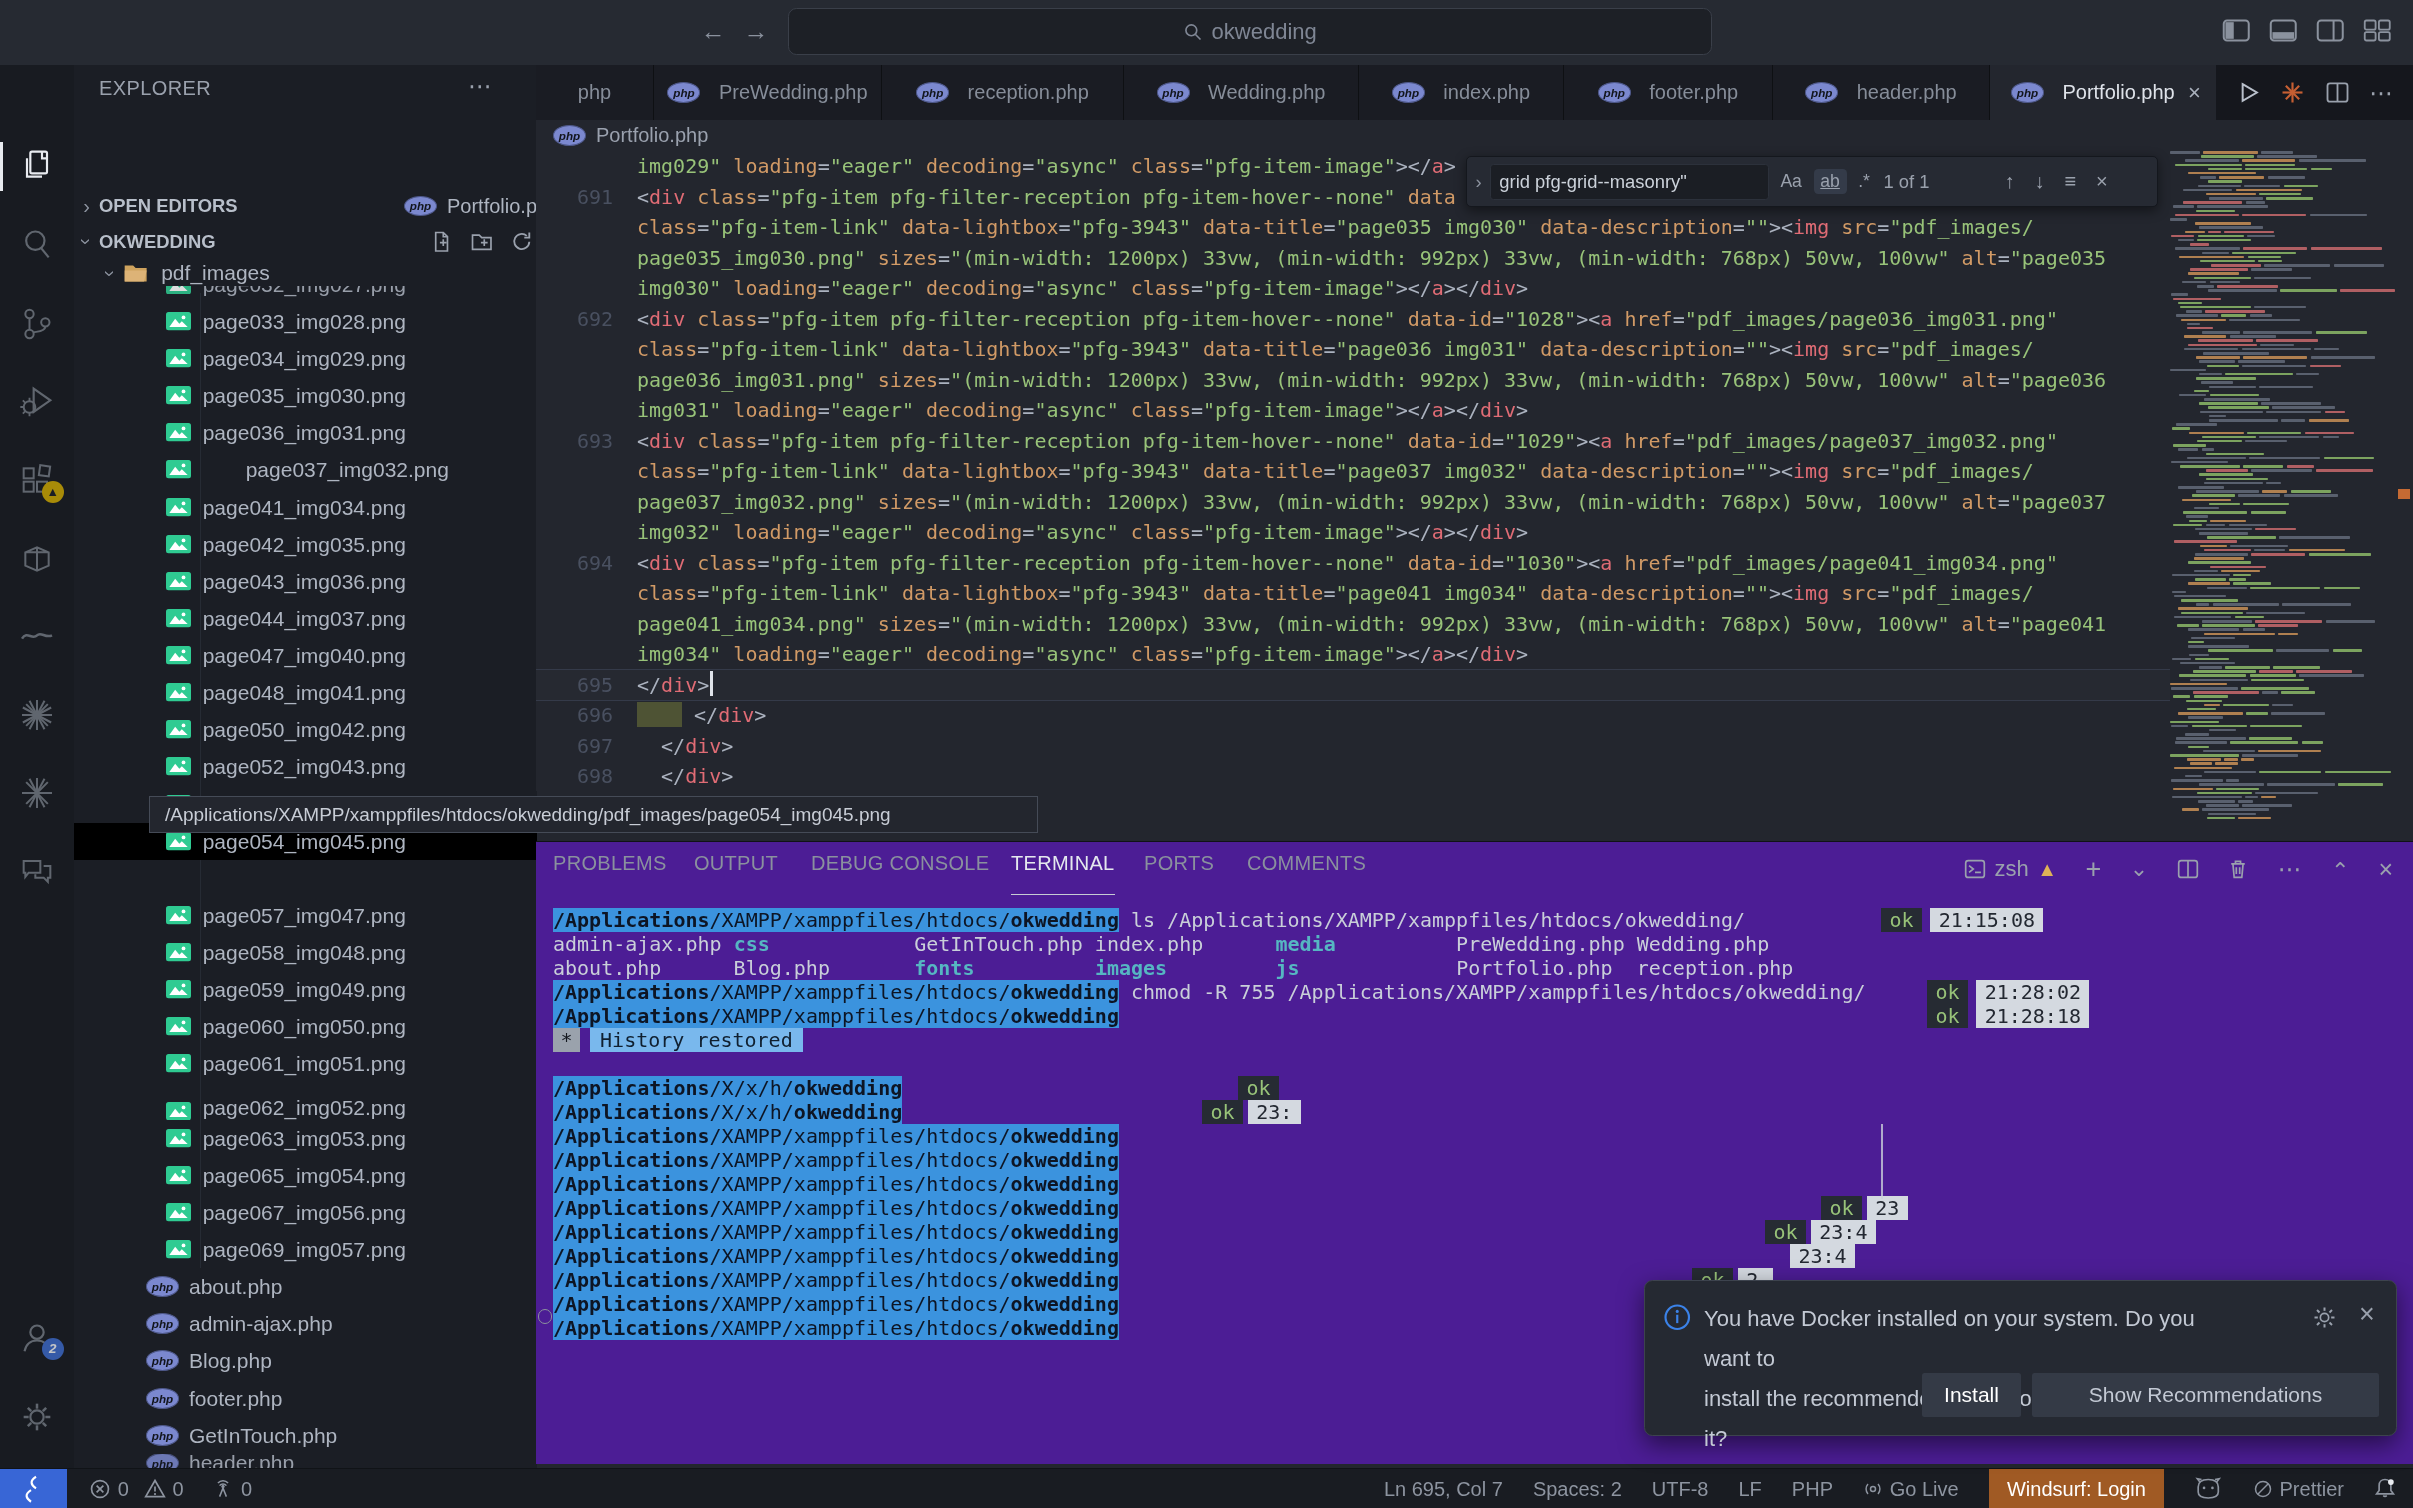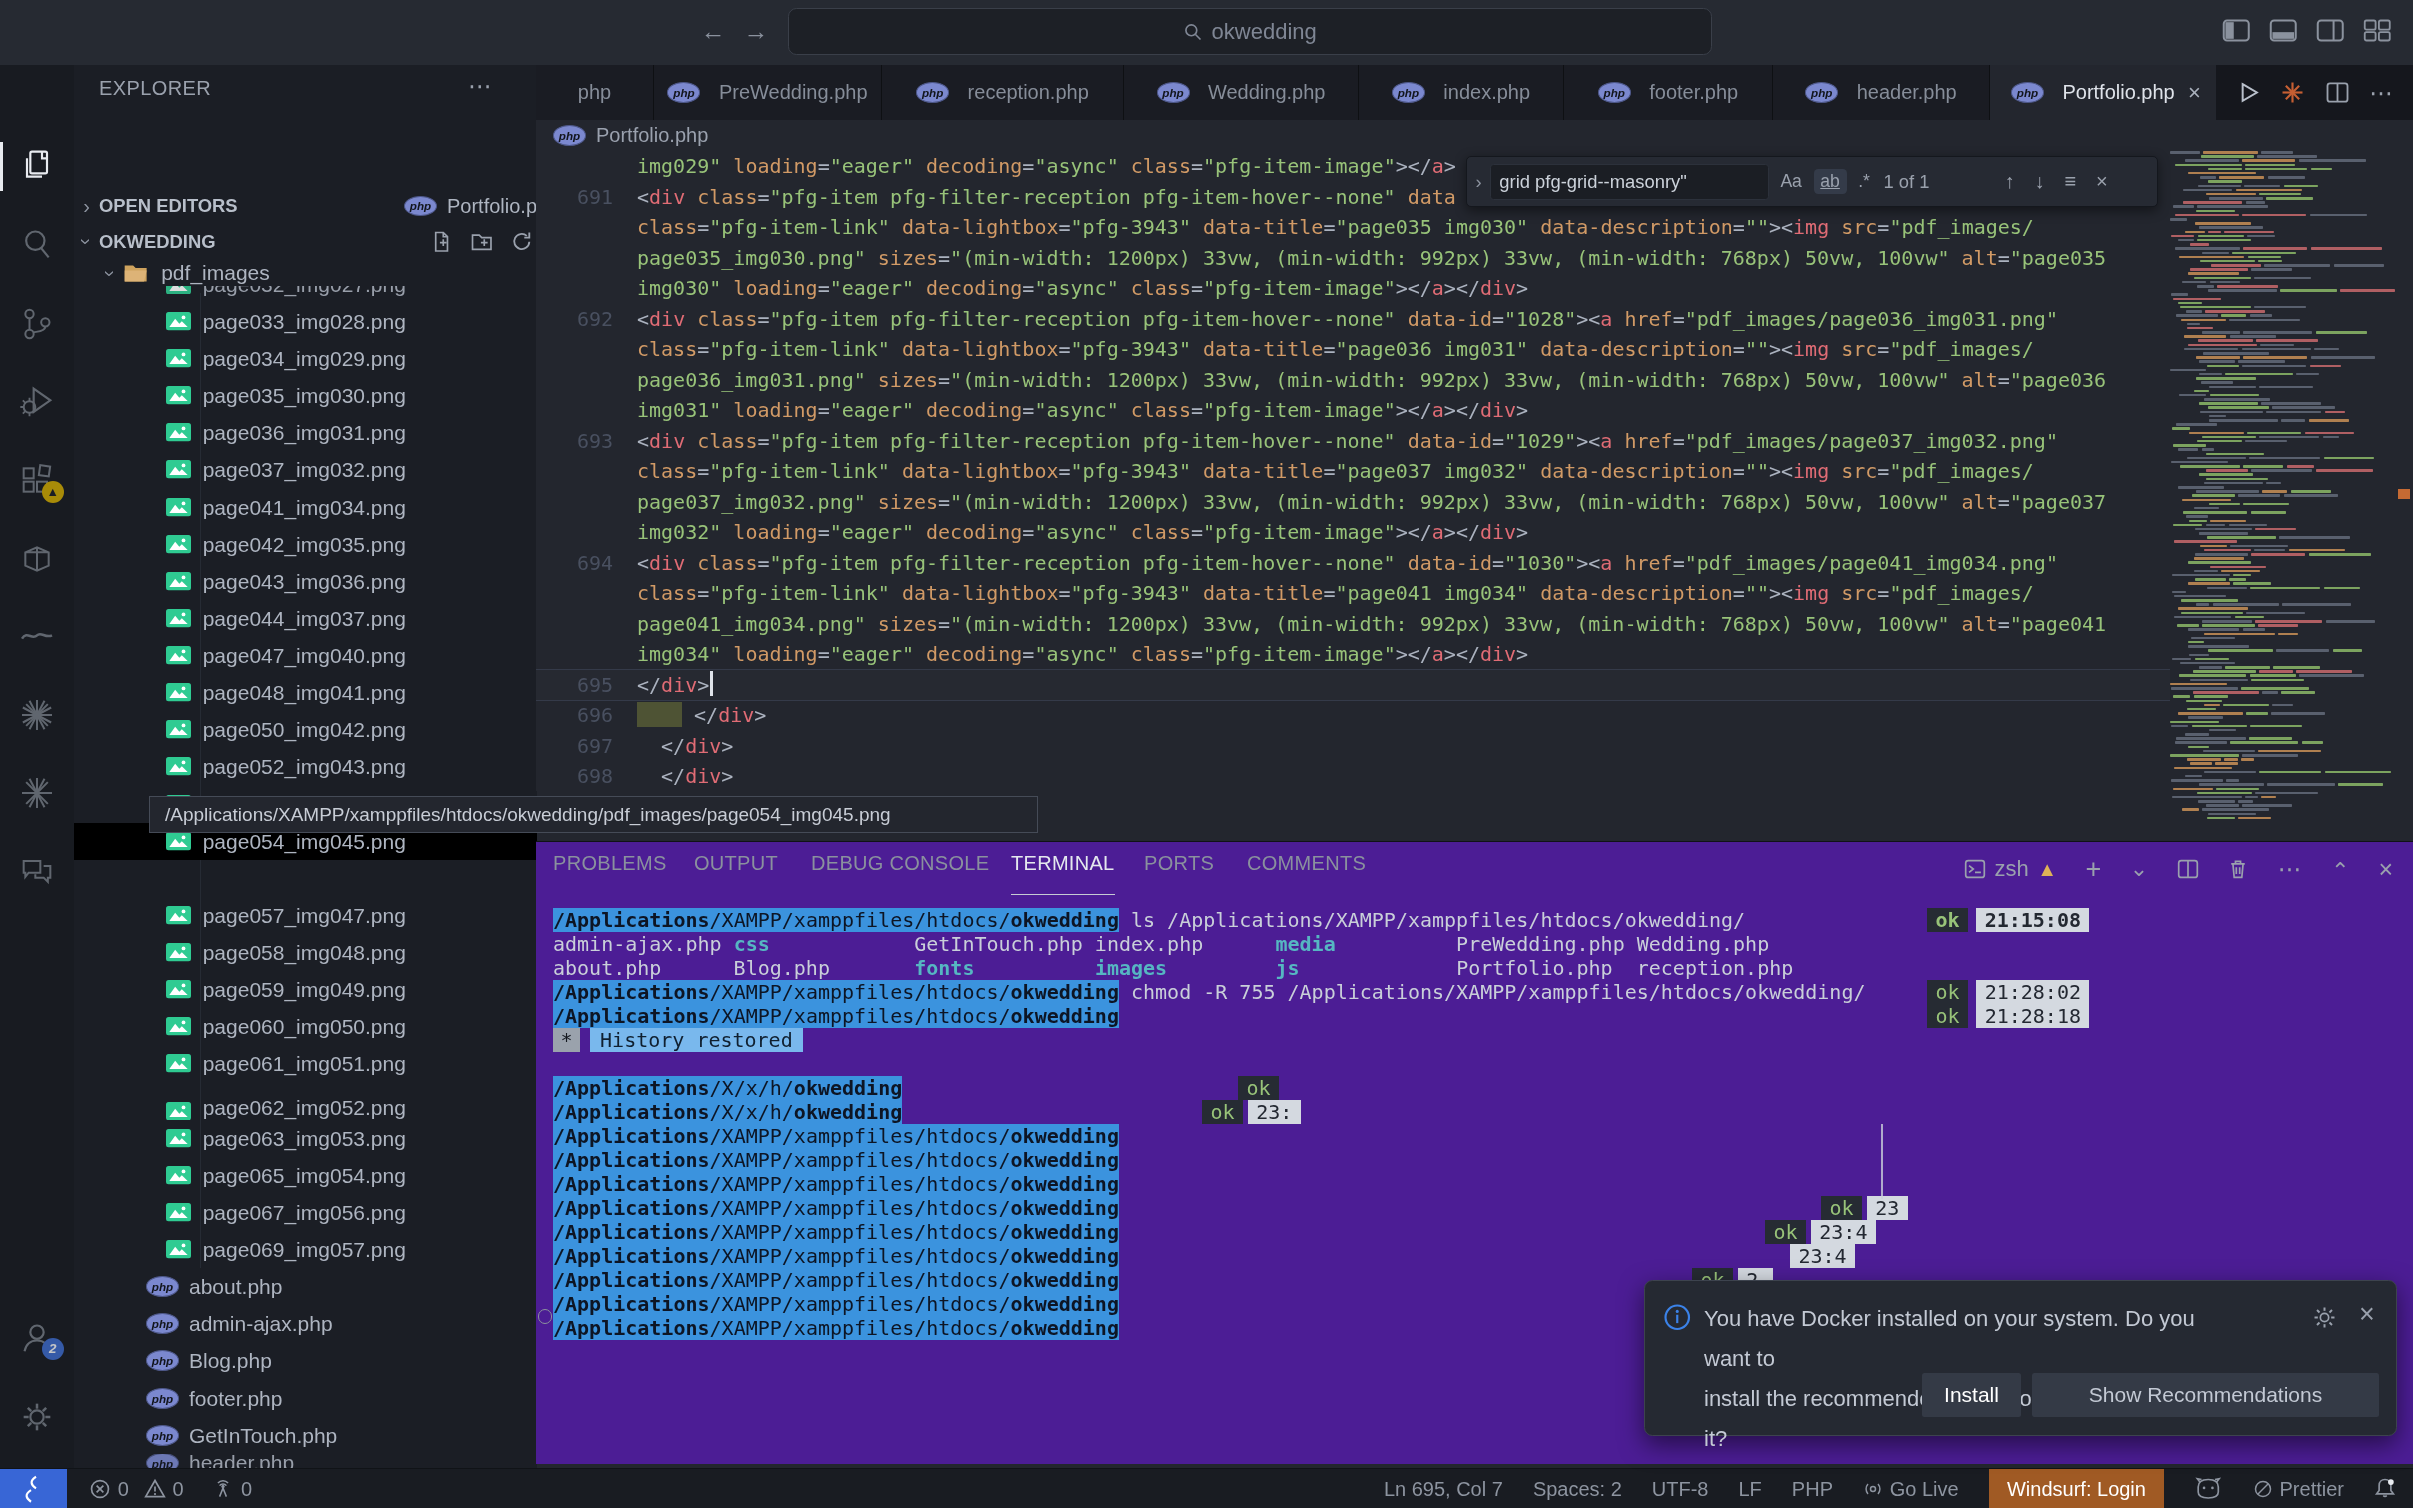--- a/index.html
+++ b/index.html
@@ -325,21 +325,21 @@
         <div class="filerow" style="top:349px;padding-left:92px;">
           <span class="imgicon">
             <svg width="25" height="18.4" viewBox="0 0 30 22">
               <rect width="30" height="22" rx="3" fill="#2fcb92"></rect>
               <path d="M4 18 L11 8 L16 14 L19 11 L26 18 Z" fill="#fff"></path>
               <circle cx="21" cy="6.5" r="2.3" fill="#fff"></circle>
             </svg>
           </span>
           <span>page036_img031.png</span>
         </div>
-        <div class="filerow" style="top:386px;padding-left:92px;">
+        <div class="filerow" style="top:386px;padding-left:92px;gap:43px;">
           <span class="imgicon">
             <svg width="25" height="18.4" viewBox="0 0 30 22">
               <rect width="30" height="22" rx="3" fill="#2fcb92"></rect>
               <path d="M4 18 L11 8 L16 14 L19 11 L26 18 Z" fill="#fff"></path>
               <circle cx="21" cy="6.5" r="2.3" fill="#fff"></circle>
             </svg>
           </span>
           <span>page037_img032.png</span>
         </div>
         <div class="filerow" style="top:424px;padding-left:92px;">
@@ -1328,21 +1328,21 @@
           <line x1="13" y1="3" x2="13" y2="23" stroke="#9aa1ad" stroke-width="2"></line>
         </svg>
       <svg width="22" height="22" viewBox="0 0 26 26">
           <path d="M5 7 h16 M10 7 v-3 h6 v3 M7 7 l1.5 16 h9 L19 7 M11 11 v8 M15 11 v8" fill="none" stroke="#9aa1ad" stroke-width="2"></path>
         </svg>
       <span class="dots">⋯</span>
       <span style="transform:rotate(180deg);">⌄</span>
       <span style="font-size:25px;">×</span>
     </div>
     <div id="term">
-        <div class="trow"><span class="chip"><b>/Applications</b>/XAMPP/xamppfiles/htdocs/<b>okwedding</b></span><span class=""> ls /Applications/XAMPP/xamppfiles/htdocs/okwedding/</span><span class="rb" style="left:1391px;font-weight:bold;"><span class="tok">ok</span><span class="ttm" style="margin-left:8.4px;">21:15:08</span></span></div>
+        <div class="trow"><span class="chip"><b>/Applications</b>/XAMPP/xamppfiles/htdocs/<b>okwedding</b></span><span class=""> ls /Applications/XAMPP/xamppfiles/htdocs/okwedding/</span><span class="rb" style="left:1345px;"><span class="tok">ok</span><span class="ttm" style="margin-left:8.4px;">21:15:08</span></span></div>
         <div class="trow"><span class="">admin-ajax.php </span><span class="tc">css</span><span class="">            GetInTouch.php index.php      </span><span class="tc">media</span><span class="">          PreWedding.php Wedding.php</span></div>
         <div class="trow"><span class="">about.php      Blog.php       </span><span class="tc">fonts</span><span class="">          </span><span class="tc">images</span><span class="">         </span><span class="tc">js</span><span class="">             Portfolio.php  reception.php</span></div>
         <div class="trow"><span class="chip"><b>/Applications</b>/XAMPP/xamppfiles/htdocs/<b>okwedding</b></span><span class=""> chmod -R 755 /Applications/XAMPP/xamppfiles/htdocs/okwedding/</span><span class="rb" style="left:1391px;"><span class="tok">ok</span><span class="ttm" style="margin-left:8.4px;">21:28:02</span></span></div>
         <div class="trow"><span class="chip"><b>/Applications</b>/XAMPP/xamppfiles/htdocs/<b>okwedding</b></span><span class="rb" style="left:1391px;"><span class="tok">ok</span><span class="ttm" style="margin-left:8.4px;">21:28:18</span></span></div>
         <div class="trow"><span class="star">*</span><span class="hist">History restored</span></div>
         <div class="trow"></div>
         <div class="trow"><span class="chip"><b>/Applications</b>/X/x/h/<b>okwedding</b></span><span class="rb" style="left:702px;"><span class="tok">ok</span><span class="ttm" style="margin-left:5px;min-width:18.4px;display:inline-block;"></span></span></div>
         <div class="trow"><span class="chip"><b>/Applications</b>/X/x/h/<b>okwedding</b></span><span class="rb" style="left:666px;"><span class="tok">ok</span><span class="ttm" style="margin-left:5px;min-width:18.4px;display:inline-block;">23:</span></span></div>
         <div class="trow"><span class="chip"><b>/Applications</b>/XAMPP/xamppfiles/htdocs/<b>okwedding</b></span></div>
         <div class="trow"><span class="chip"><b>/Applications</b>/XAMPP/xamppfiles/htdocs/<b>okwedding</b></span></div>

